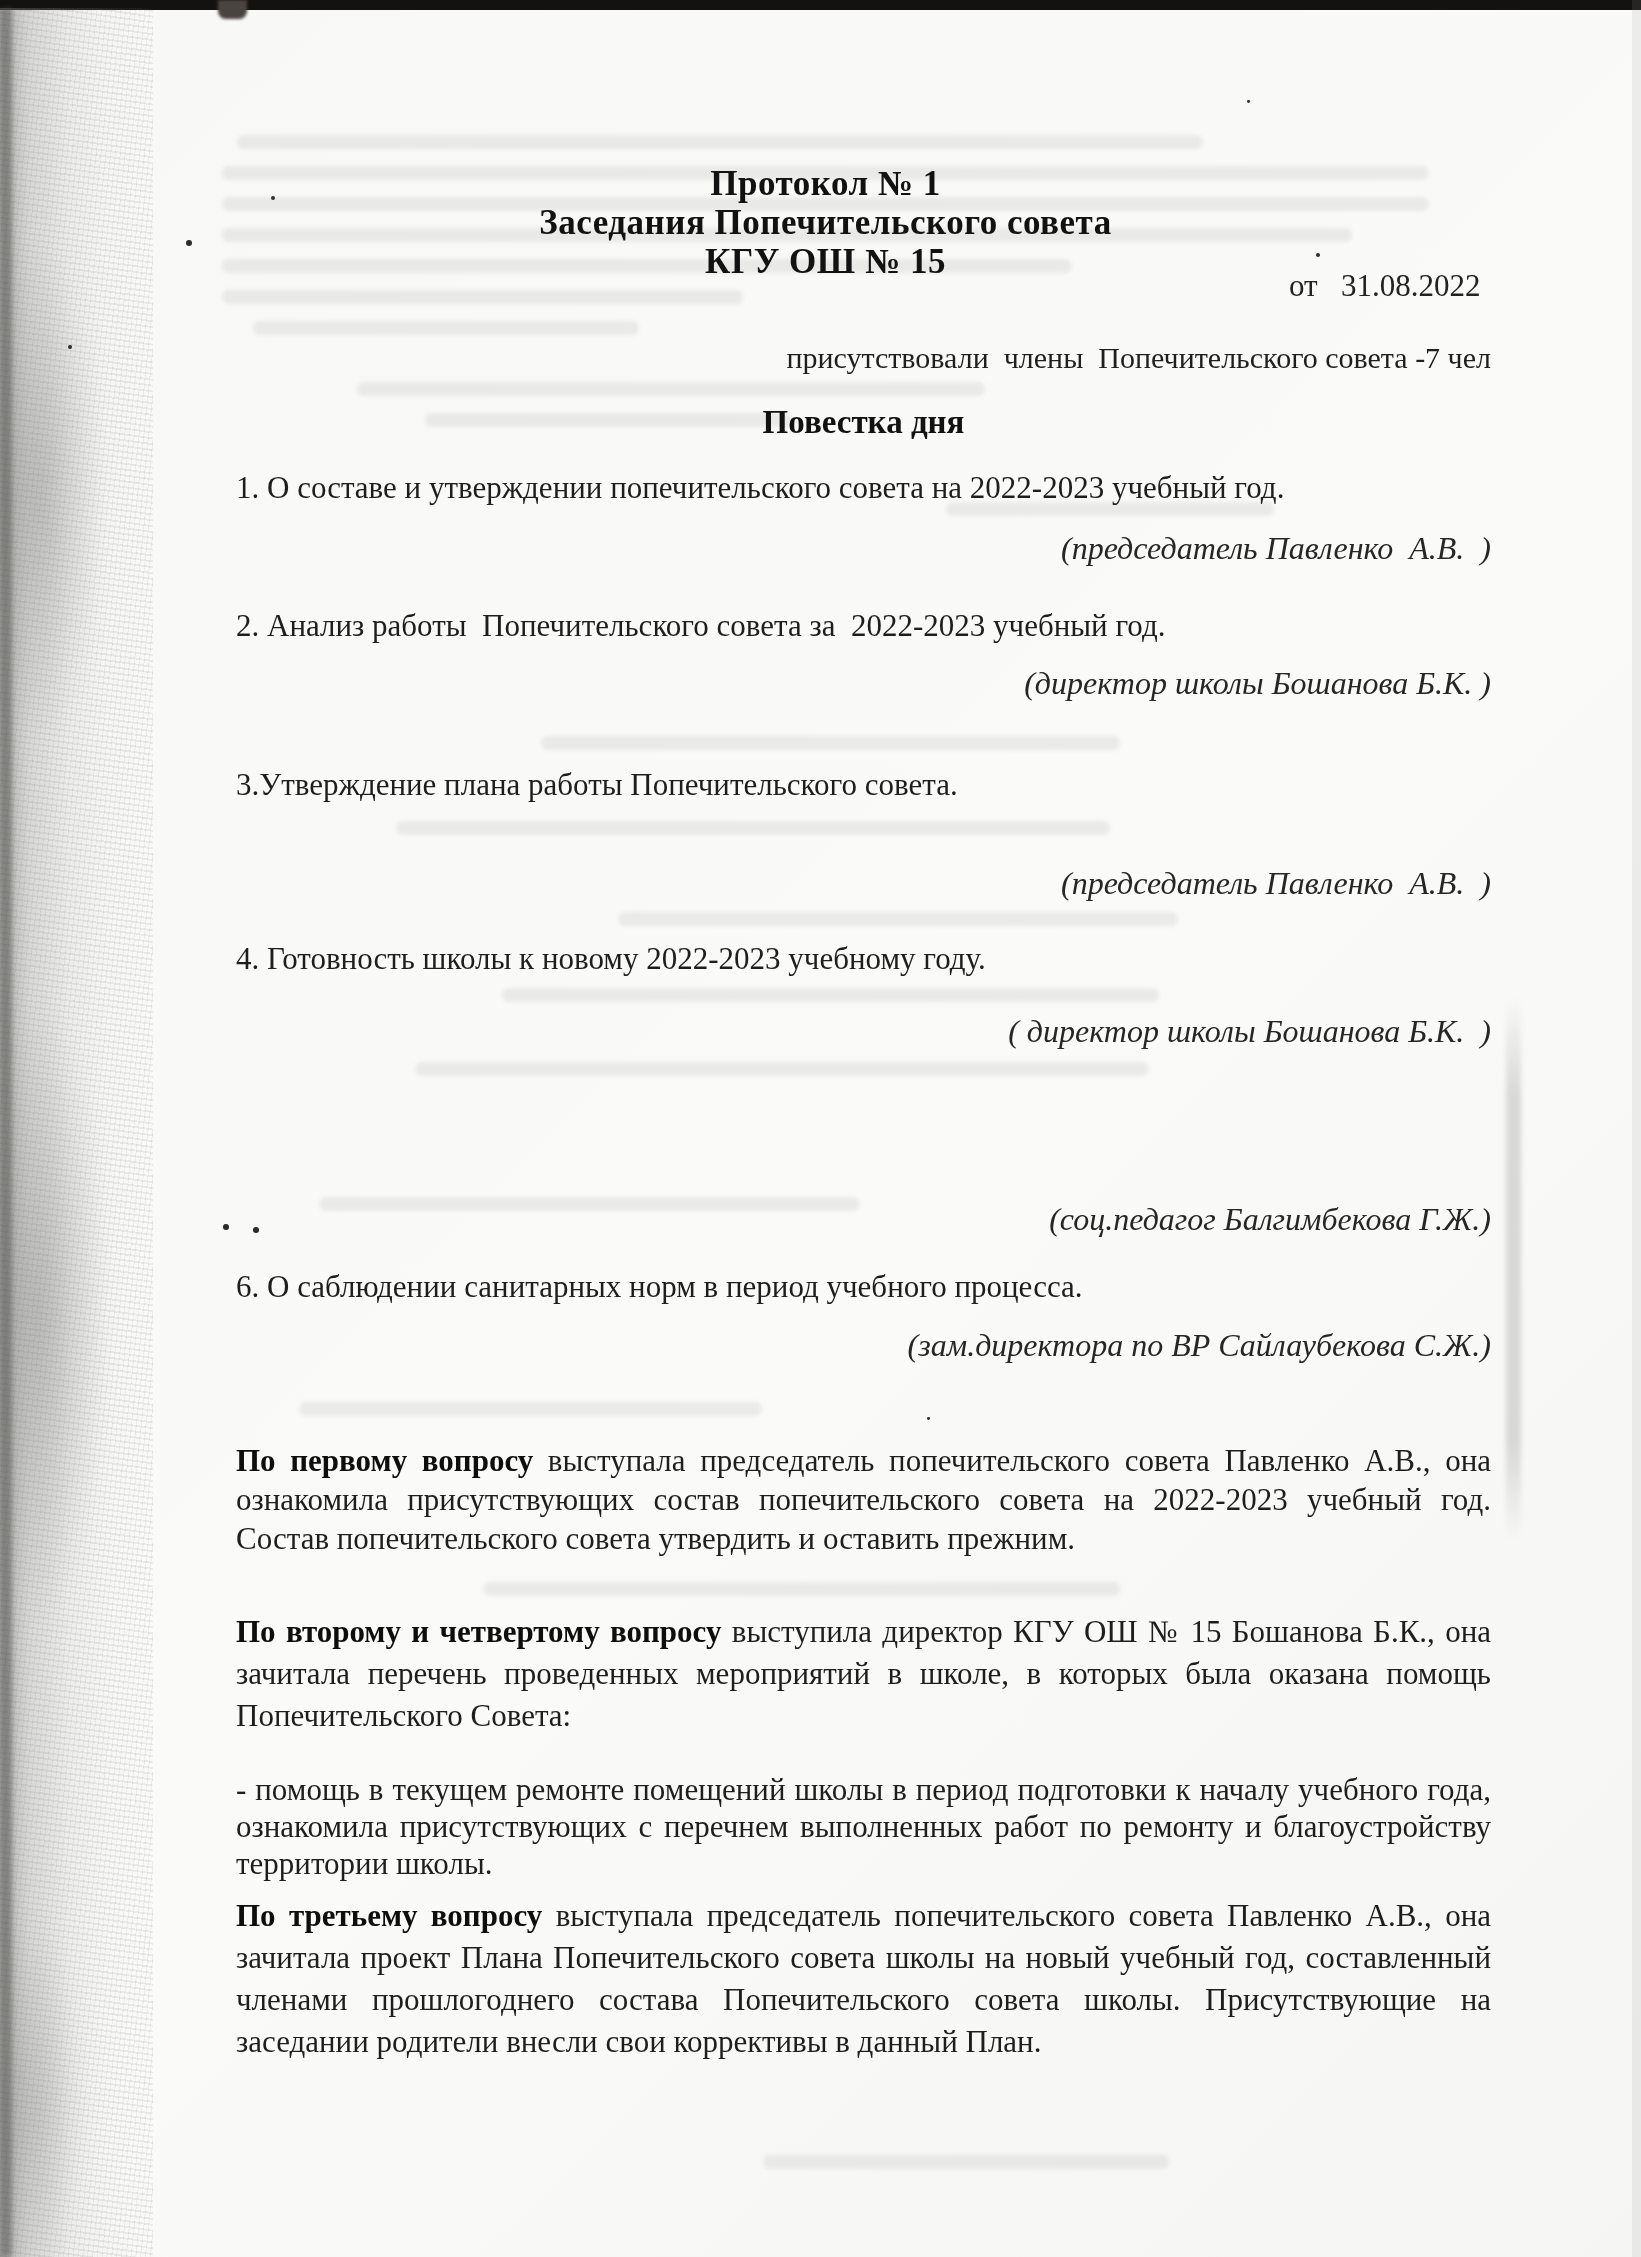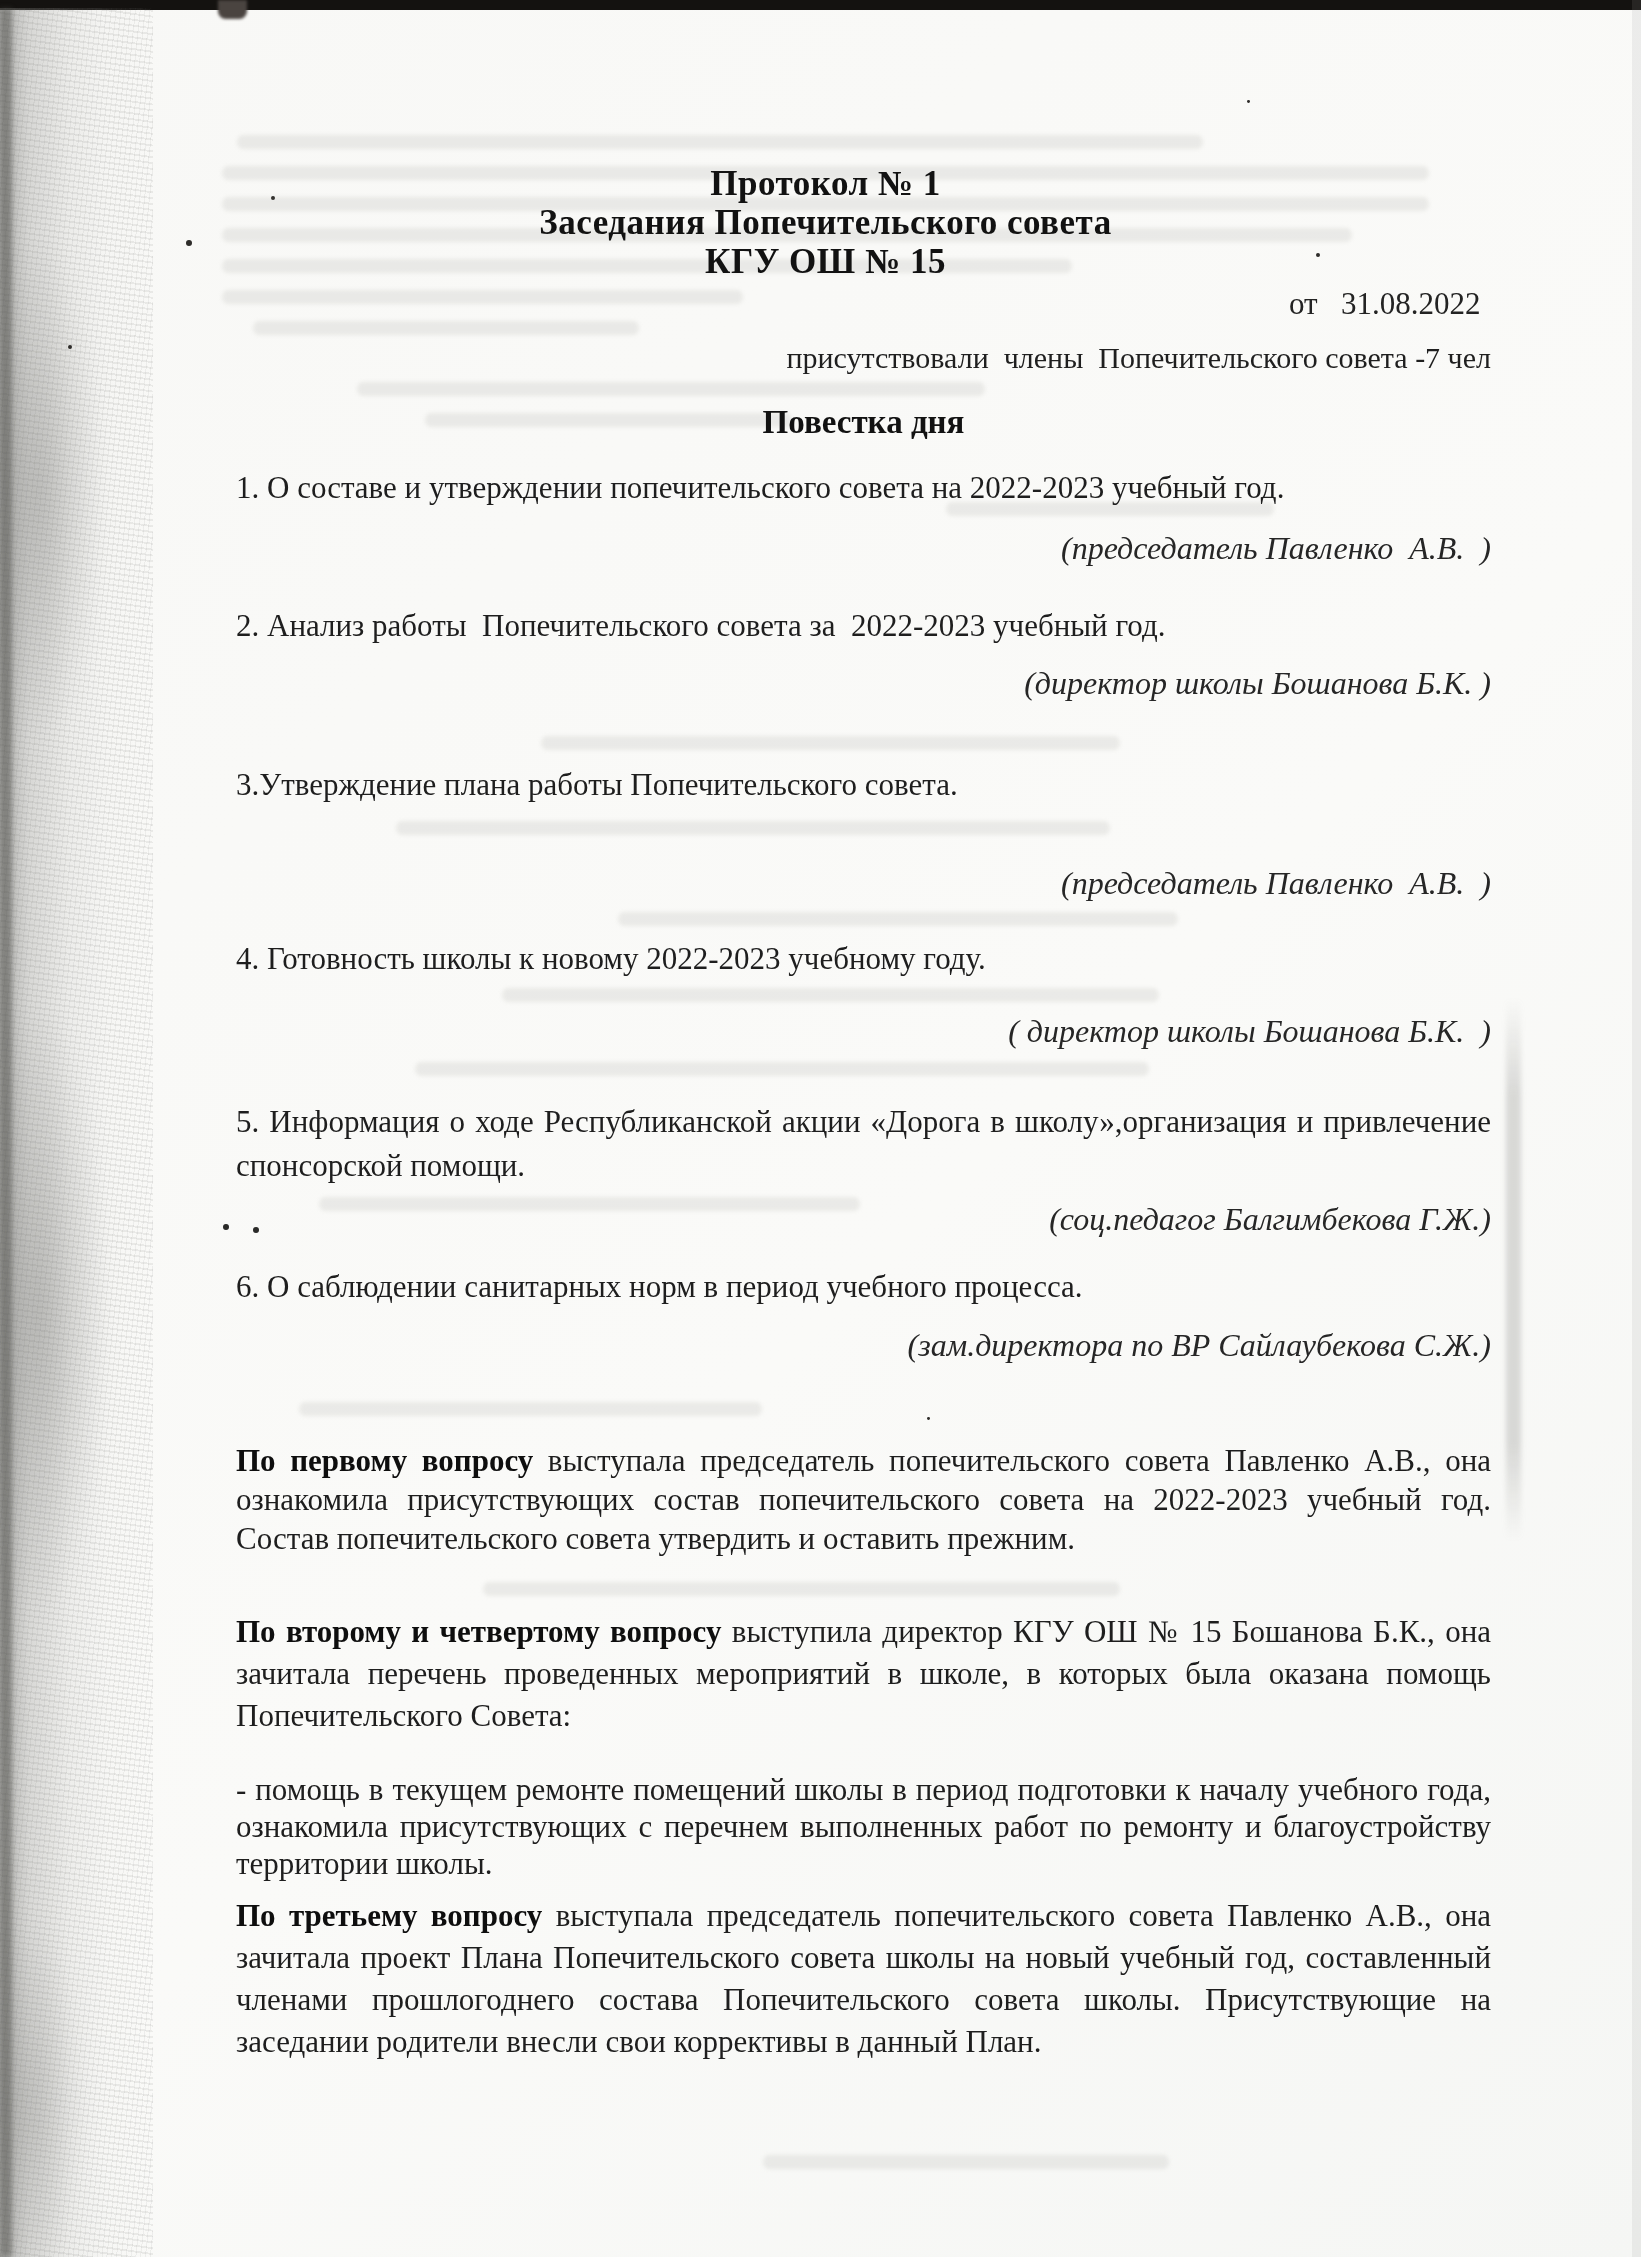--- a/index.html
+++ b/index.html
@@ -54,21 +54,21 @@
   }
 
   
   .line { position: absolute; left: 236px; width: 1255px; }
   .title-block {
     position: absolute; left: 198px; width: 1255px; top: 164px;
     text-align: center; font-weight: bold; font-size: 35px; line-height: 39px;
     color: #121212; letter-spacing: 0.5px;
   }
   .date-line {
-    position: absolute; left: 1289px; top: 284px;
+    position: absolute; left: 1289px; top: 266px;
     font-size: 31px; line-height: 39px; white-space: pre; color: #232323;
   }
   .attendees {
     top: 338px; text-align: right; font-size: 30px; line-height: 39px; white-space: pre;
   }
   .agenda-heading {
     top: 403px; text-align: center; font-weight: bold; font-size: 33px; line-height: 39px;
     color: #121212;
   }
   .item { font-size: 31px; line-height: 39px; white-space: pre-wrap; color: #1e1e1e; }
@@ -142,21 +142,20 @@
 
   <div class="line item" style="top:606px;">2. Анализ работы  Попечительского совета за  2022-2023 учебный год.</div>
   <div class="line speaker" style="top:664px;">(директор школы Бошанова Б.К. )</div>
 
   <div class="line item" style="top:765px;">3.Утверждение плана работы Попечительского совета.</div>
   <div class="line speaker" style="top:864px;">(председатель Павленко  А.В.  )</div>
 
   <div class="line item" style="top:939px;">4. Готовность школы к новому 2022-2023 учебному году.</div>
   <div class="line speaker" style="top:1012px;">( директор школы Бошанова Б.К.  )</div>
 
-  <div class="line item justify" style="top:1100px; line-height:44px;">5. Информация о ходе Республиканской акции «Дорога в школу»,организация и привлечение спонсорской помощи.</div>
   <div class="line speaker" style="top:1200px;">(соц.педагог Балгимбекова Г.Ж.)</div>
 
   <div class="line item" style="top:1267px;">6. О саблюдении санитарных норм в период учебного процесса.</div>
   <div class="line speaker" style="top:1326px;">(зам.директора по ВР Сайлаубекова С.Ж.)</div>
 
   <p class="line para" style="top:1441px; line-height:39px;"><b>По первому  вопросу</b><span> выступала председатель попечительского совета Павленко А.В., она ознакомила присутствующих состав попечительского совета на 2022-2023 учебный год. Состав попечительского совета утвердить и оставить прежним.</span></p>
 
   <p class="line para" style="top:1611px; line-height:42px;"><b>По второму и четвертому вопросу</b><span> выступила директор КГУ ОШ № 15 Бошанова Б.К., она зачитала перечень проведенных мероприятий в школе, в которых была оказана помощь Попечительского Совета:</span></p>
 
   <p class="line para" style="top:1771px; line-height:37px;"><b></b><span>- помощь в текущем ремонте помещений школы в период подготовки к началу учебного года, ознакомила присутствующих с перечнем выполненных работ по ремонту и благоустройству территории школы.</span></p>

